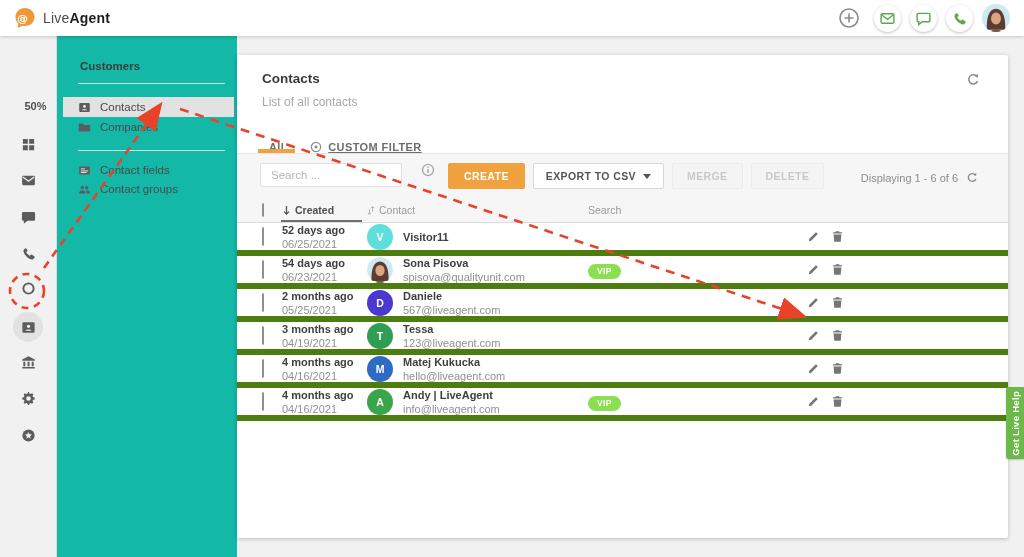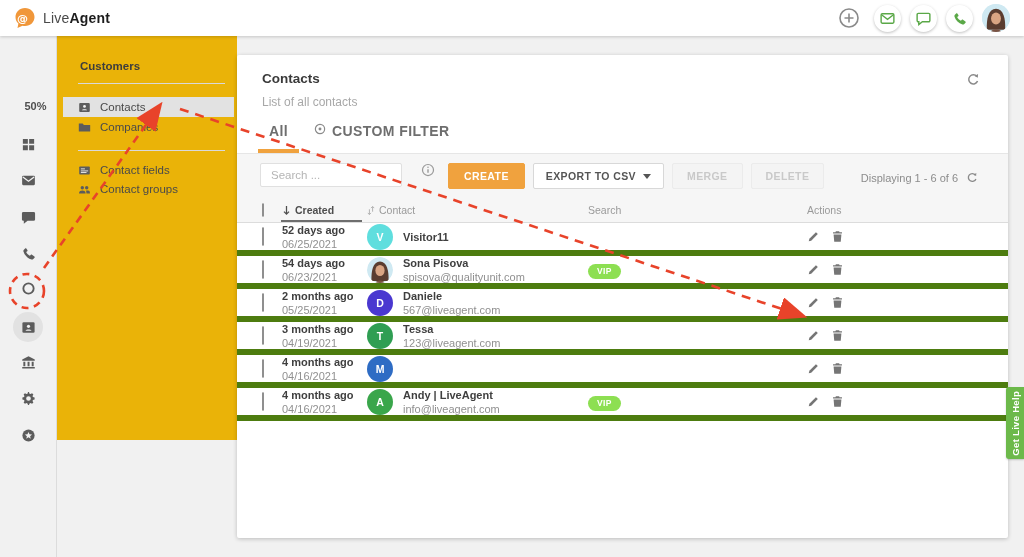--- a/index.html
+++ b/index.html
@@ -20,37 +20,37 @@
   .plain-icon-btn { width:24px; height:24px; background:none; border:none; display:flex; align-items:center; justify-content:center; cursor:pointer; margin-right:4px; }
   .avatar-sm { width:28px; height:28px; border-radius:50%; overflow:hidden; cursor:pointer; border:none; padding:0; background:#cfe9f2; }
 
   
   .rail { position:absolute; top:36px; left:0; width:57px; height:521px; background:#f1f1f1; border-right:1px solid #dcdcdc; z-index:5; }
   .rail-zoom { position:absolute; top:64px; left:0; width:71px; text-align:center; font-size:11px; font-weight:700; color:#4f4f4f; }
   .rail-item { position:absolute; left:13px; width:30px; height:30px; display:flex; align-items:center; justify-content:center; cursor:pointer; border-radius:50%; }
   .rail-item.active { background:#e2e2e2; }
 
   
-  .subnav { position:absolute; top:36px; left:57px; width:180px; height:404px; background:#eab308; z-index:5; }
+  .subnav { position:absolute; top:36px; left:57px; width:180px; height:521px; background:#14b8a6; z-index:5; }
   .subnav-heading { position:absolute; top:24px; left:23px; font-size:11.5px; font-weight:700; color:#3d3d3d; }
   .subnav-hr { position:absolute; left:21px; width:147px; height:1px; background:#d9d9d9; }
   .subnav-item { position:absolute; left:6px; width:171px; height:20px; display:flex; align-items:center; padding-left:15px; gap:9px; cursor:pointer; font-size:11.5px; color:#4a4a4a; }
   .subnav-item.active { background:#e2e2e2; }
 
   
   .card { position:absolute; top:55px; left:237px; width:771px; height:483px; background:#fff;
           border-radius:2px; box-shadow:0 1px 4px rgba(0,0,0,.22); z-index:6; }
   .card-head { position:relative; padding:16px 0 0 25px; }
   .card-title { font-size:13.5px; font-weight:700; color:#3a3a3a; }
   .card-sub { font-size:12px; color:#a8a8a8; margin-top:9px; }
   .card-refresh { position:absolute; top:18px; right:28px; background:none; border:none; cursor:pointer; }
 
   .tabs { display:flex; align-items:flex-end; margin:14px 0 0 19px; height:30px; border-bottom:0; }
-  .tab { position:relative; height:30px; display:flex; align-items:flex-start; justify-content:center; gap:6px;
-         font-size:14px; font-weight:700; color:#6e6e6e; letter-spacing:.4px; cursor:pointer; padding:0 13px; }
+  .tab { position:relative; height:30px; display:flex; align-items:flex-end; justify-content:center; gap:6px;
+         font-size:11px; font-weight:700; color:#6e6e6e; letter-spacing:.4px; cursor:pointer; padding:0 13px;text-decoration:underline; }
   .tab.active::after { content:""; position:absolute; left:2px; right:2px; bottom:0; height:4px; background:var(--accent,#f0a23e); }
   .tabs-divider { height:1px; background:#e6e6e6; }
 
   .table-zone { background:#f6f6f6; border-bottom:1px solid #dcdcdc; }
   .toolbar { display:flex; padding:9px 30px 6px 23px; height:44px; }
   .search-input { width:142px; height:24px; border:1px solid #e0e0e0; border-radius:2px; background:#fff;
                   font-family:inherit; font-size:11.5px; padding:0 10px; color:#444; margin-right:19px; }
   .search-input::placeholder { color:#b5b5b5; }
   .info-btn { background:none; border:none; cursor:pointer; margin-right:13px; display:flex; }
   .btn { height:26px; border-radius:2px; font-family:inherit; font-size:10.5px; font-weight:700; letter-spacing:.4px; cursor:pointer; }
@@ -330,21 +330,20 @@
       <div class="th-contact">
         <span>
             <svg width="8" height="11" viewBox="0 0 10 12">
               <path d="M3 4.5V11M1 9l2 2 2-2" fill="none" stroke="#b0b0b0" stroke-width="1.2"></path>
               <path d="M7 7.5V1M5 3l2-2 2 2" fill="none" stroke="#b0b0b0" stroke-width="1.2"></path>
             </svg>
           </span>
         <span>Contact</span>
       </div>
       <div>Search</div>
-      <div>Actions</div>
     </div>
   </div>
 
   <div>
   <div class="grid-row row">
     <div><span class="cb"></span></div>
     <div class="created-cell">
       <span class="created-rel">52 days ago</span>
       <span class="created-date">06/25/2021</span>
     </div>
@@ -490,20 +489,24 @@
   <div class="grid-row row">
     <div><span class="cb"></span></div>
     <div class="created-cell">
       <span class="created-rel">4 months ago</span>
       <span class="created-date">04/16/2021</span>
     </div>
     <div class="contact-cell">
       <span class="avatar" style="background: rgb(46, 108, 196);">
 
         <span>M</span>
+      </span>
+      <span class="contact-names">
+        <span class="contact-name">Matej Kukucka</span>
+        <span class="contact-email">hello@liveagent.com</span>
       </span>
     </div>
     <div></div>
     <div class="actions-cell">
       <button class="action-btn">
         <span>
               <svg width="13" height="13" viewBox="0 0 16 16">
                 <path d="M2.2 13.8l.7-3 8.1-8.1 2.3 2.3-8.1 8.1z" fill="#757575"></path>
               </svg>
             </span>

